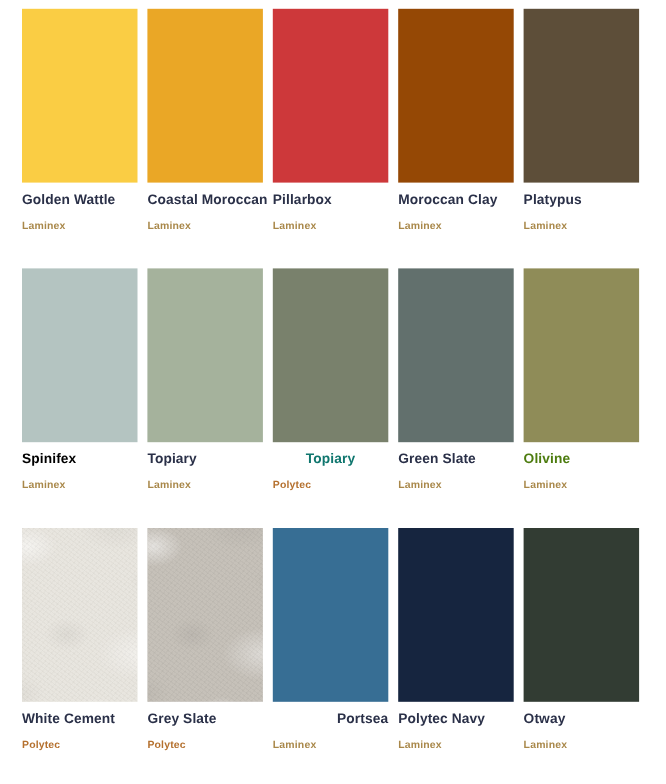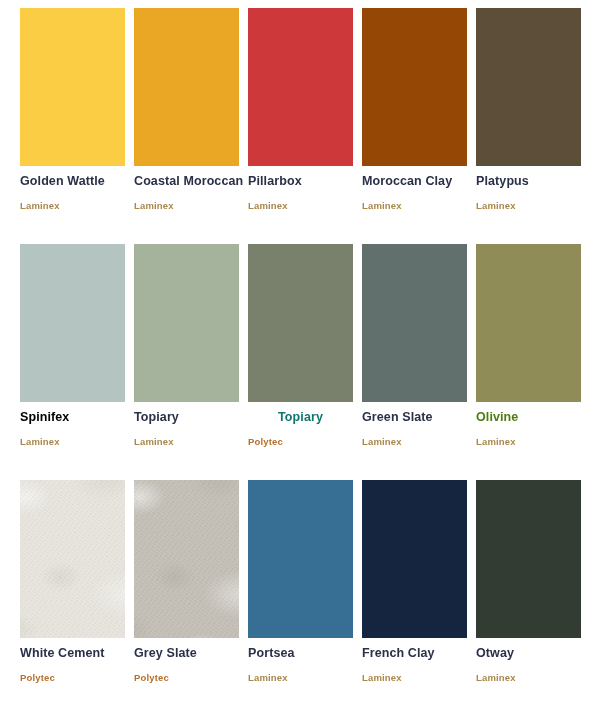--- a/index.html
+++ b/index.html
@@ -144,26 +144,26 @@
         <div class="swatch-name" style="color: rgb(42, 48, 72);">White Cement</div>
         <div class="swatch-brand" style="color: rgb(181, 113, 47);">Polytec</div>
       </div>
       <div class="swatch-card">
         <div class="swatch-chip textured" style="background: rgb(196, 191, 183);"></div>
         <div class="swatch-name" style="color: rgb(42, 48, 72);">Grey Slate</div>
         <div class="swatch-brand" style="color: rgb(181, 113, 47);">Polytec</div>
       </div>
       <div class="swatch-card">
         <div class="swatch-chip" style="background: rgb(55, 110, 148);"></div>
-        <div class="swatch-name" style="color: rgb(42, 48, 72);">Portsea</div>
+        <div class="swatch-name" style="color: rgb(42, 48, 72); text-align: right;">Portsea</div>
         <div class="swatch-brand" style="color: rgb(169, 136, 74);">Laminex</div>
       </div>
       <div class="swatch-card">
         <div class="swatch-chip" style="background: rgb(22, 37, 63);"></div>
-        <div class="swatch-name" style="color: rgb(42, 48, 72);">French Clay</div>
+        <div class="swatch-name" style="color: rgb(42, 48, 72);">Polytec Navy</div>
         <div class="swatch-brand" style="color: rgb(169, 136, 74);">Laminex</div>
       </div>
       <div class="swatch-card">
         <div class="swatch-chip" style="background: rgb(50, 60, 51);"></div>
         <div class="swatch-name" style="color: rgb(42, 48, 72);">Otway</div>
         <div class="swatch-brand" style="color: rgb(169, 136, 74);">Laminex</div>
       </div>
     </div>
   </div>
 

